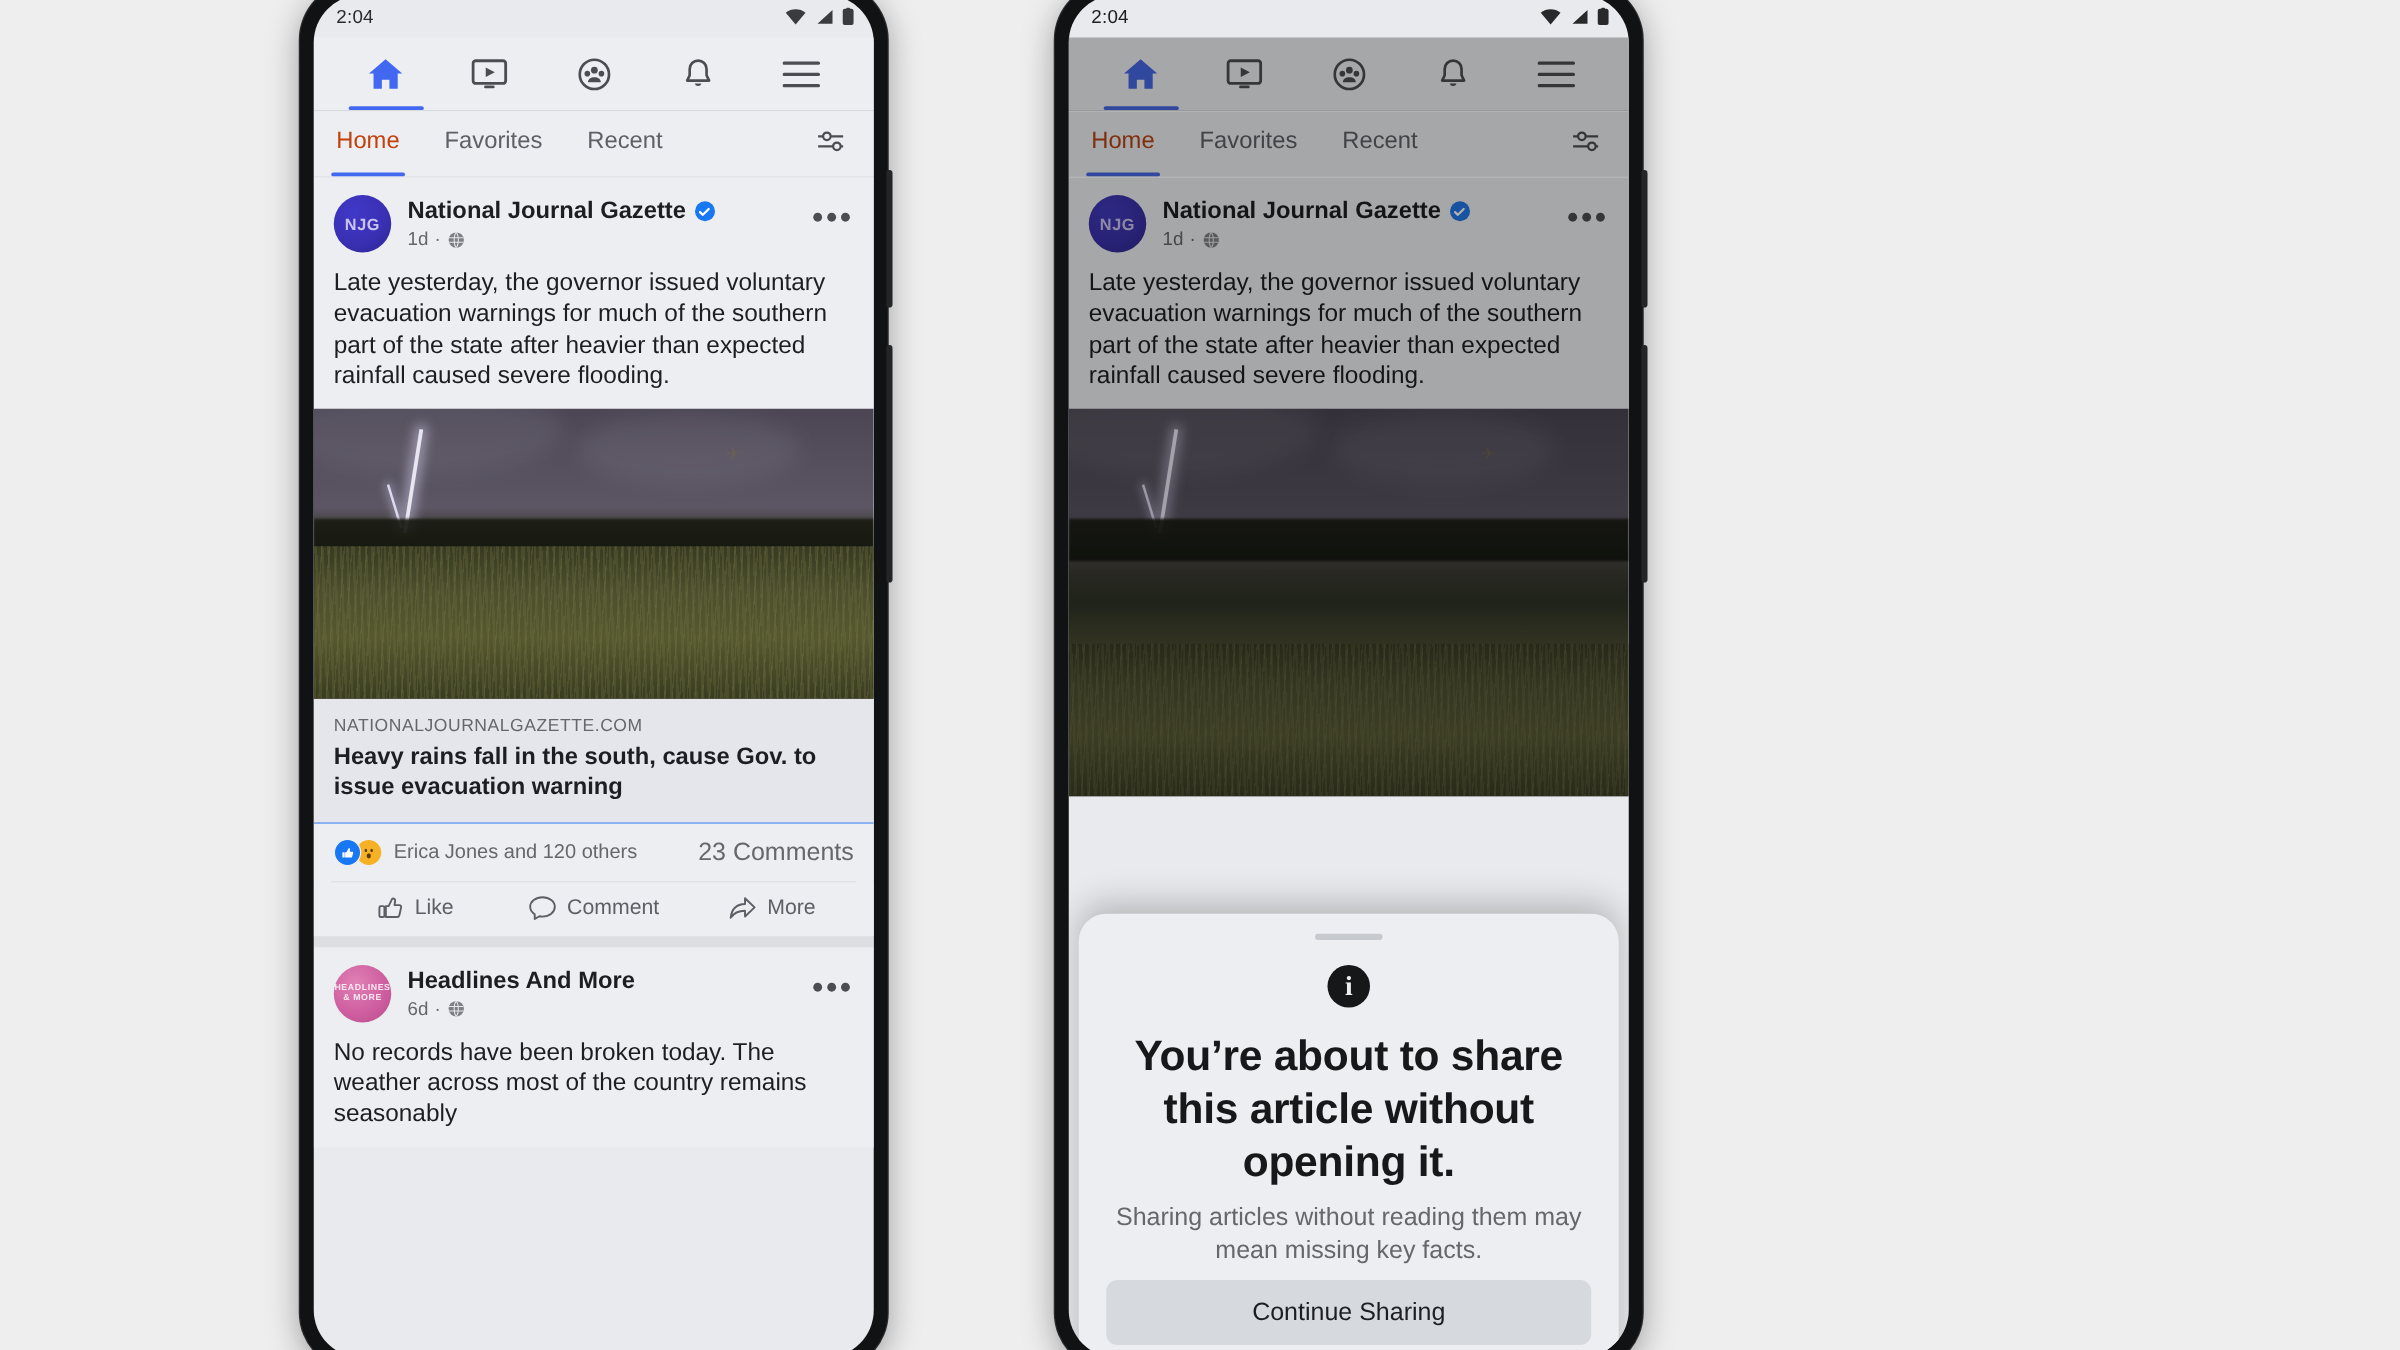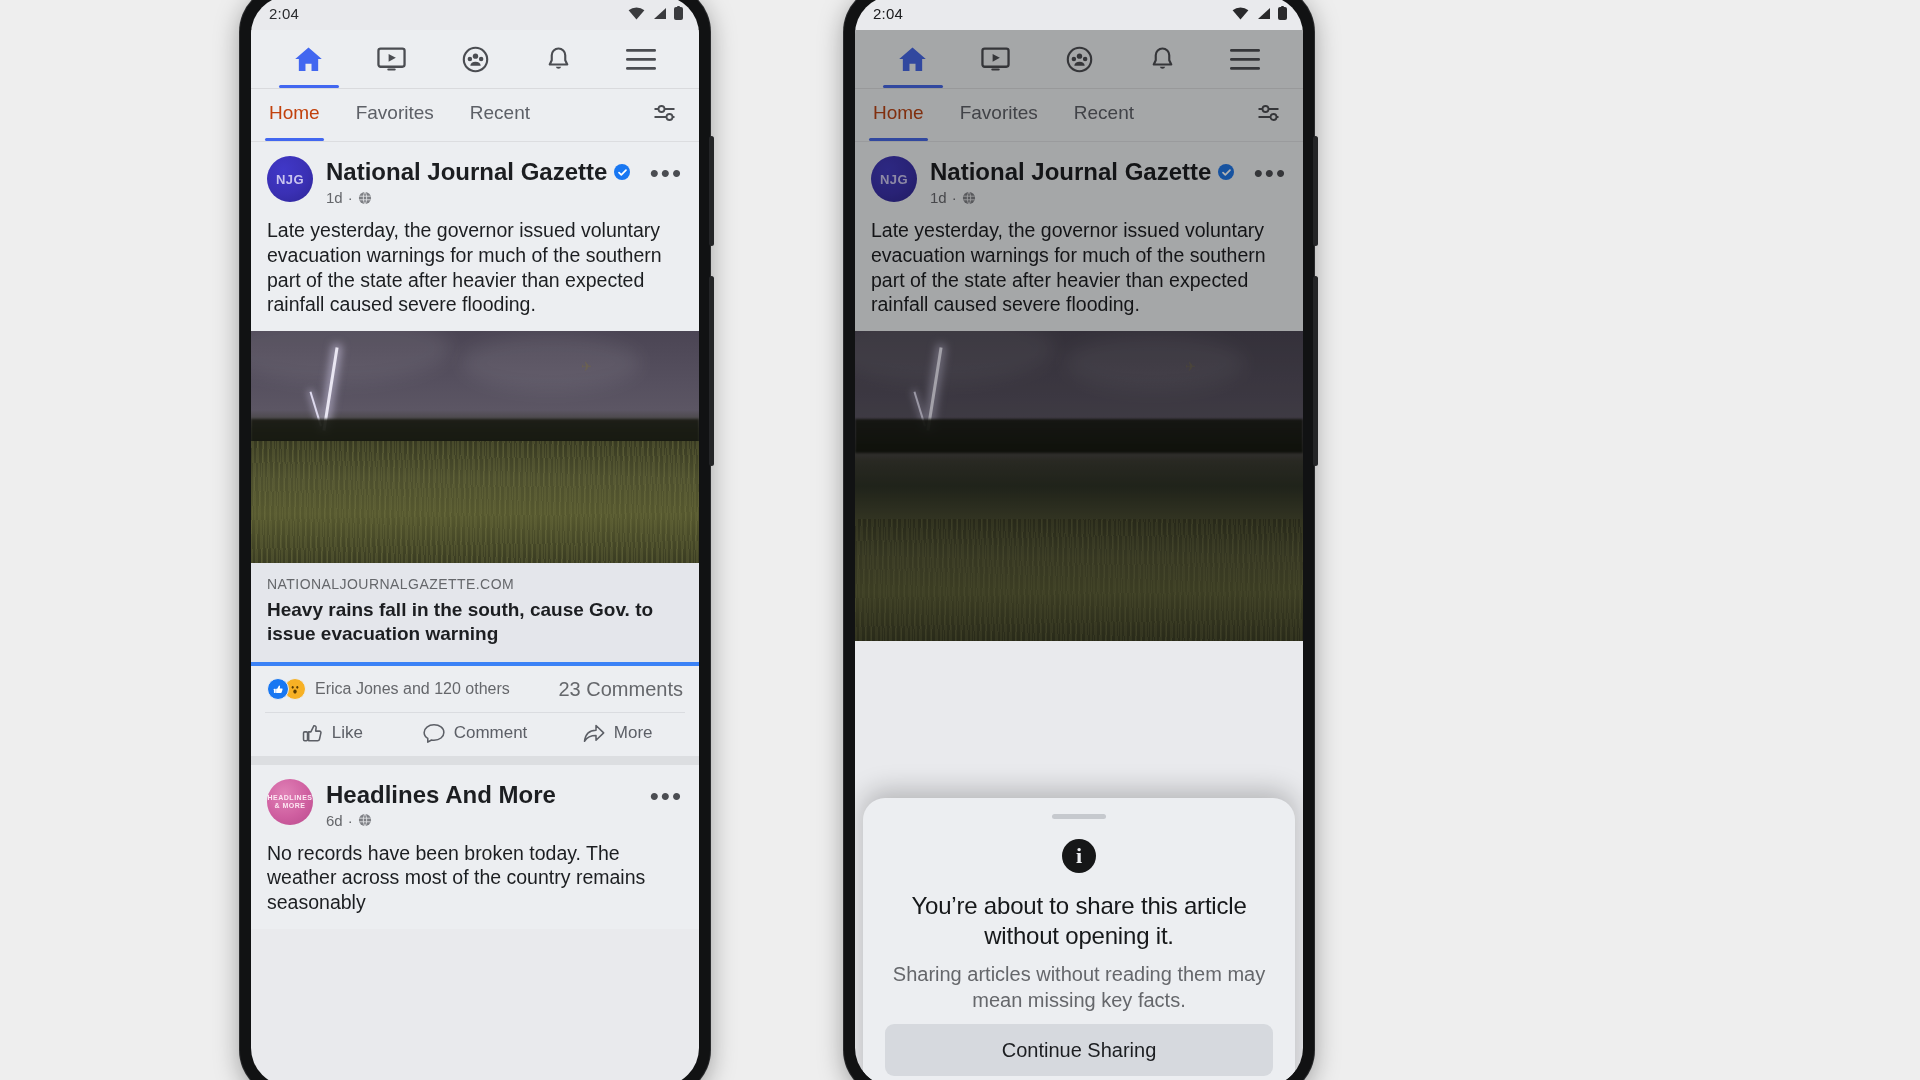--- a/index.html
+++ b/index.html
@@ -121,21 +121,21 @@
     color: #c9c4ef; font-size: 13px; font-weight: bold;
     letter-spacing: .5px;
     flex: none;
   }
   .avatar.pink {
     background: radial-gradient(circle at 38% 32%, #e081b6 0%, #cf5fa0 55%, #b84a8c 100%);
     color: #fde8f3; font-size: 7px; line-height: 1.1; text-align: center;
   }
   .post-meta { margin-left: 13px; padding-top: 2px; flex: 1; }
   .pname {
-    font-size: 24px; color: #1c1e21; font-weight: 600;
+    font-size: 19px; color: #1c1e21; font-weight: 600;
     display: flex; align-items: center; gap: 7px;
   }
   .verified {
     width: 16px; height: 16px; border-radius: 50%;
     background: #1877f2; display:inline-flex;
     align-items:center; justify-content:center;
     flex: none;
   }
   .ptime {
     font-size: 15px; color: #65676b; margin-top: 3px;
@@ -186,21 +186,21 @@
     background:
       repeating-linear-gradient(88deg, rgba(110,112,62,.30) 0 2px, rgba(0,0,0,0) 2px 5px),
       repeating-linear-gradient(94deg, rgba(130,132,80,.22) 0 1px, rgba(0,0,0,0) 1px 6px),
       linear-gradient(180deg, #383a22 0%, #4d4f2e 30%, #56582f 60%, #3a3c22 100%);
   }
 
   
   .linkcard {
     background: #e4e6eb;
     padding: 13px 16px 15px 16px;
-    border-bottom: 4px solid #3b82f6;
+    border-bottom: 1px solid #3b82f6;
   }
   .link-domain {
     font-size: 14px; color: #65676b;
     letter-spacing: .45px; text-transform: uppercase;
   }
   .link-title {
     font-size: 19px; color: #1c1e21; font-weight: 600;
     margin-top: 6px; line-height: 1.28;
   }
 
@@ -249,21 +249,21 @@
     background: #c6c9ce; margin: 4px auto 20px auto;
   }
   .sheet-icon {
     width: 34px; height: 34px; border-radius: 50%;
     background: #161718; color:#eceef1;
     display:flex; align-items:center; justify-content:center;
     font-size: 22px; font-weight: 700; font-family: "Liberation Serif", serif;
     margin: 0 auto 18px auto;
   }
   .sheet-title {
-    font-size: 24px; font-weight: 400; color: #16181a;
+    font-size: 34px; font-weight: 700; color: #16181a;
     line-height: 1.25; letter-spacing: -.2px;
     padding: 0 4px;
   }
   .sheet-sub {
     font-size: 20px; color: #65676b; line-height: 1.3;
     margin-top: 10px; padding: 0 2px;
   }
   .sheet-btn {
     margin-top: 16px;
     height: 52px; border-radius: 9px;

